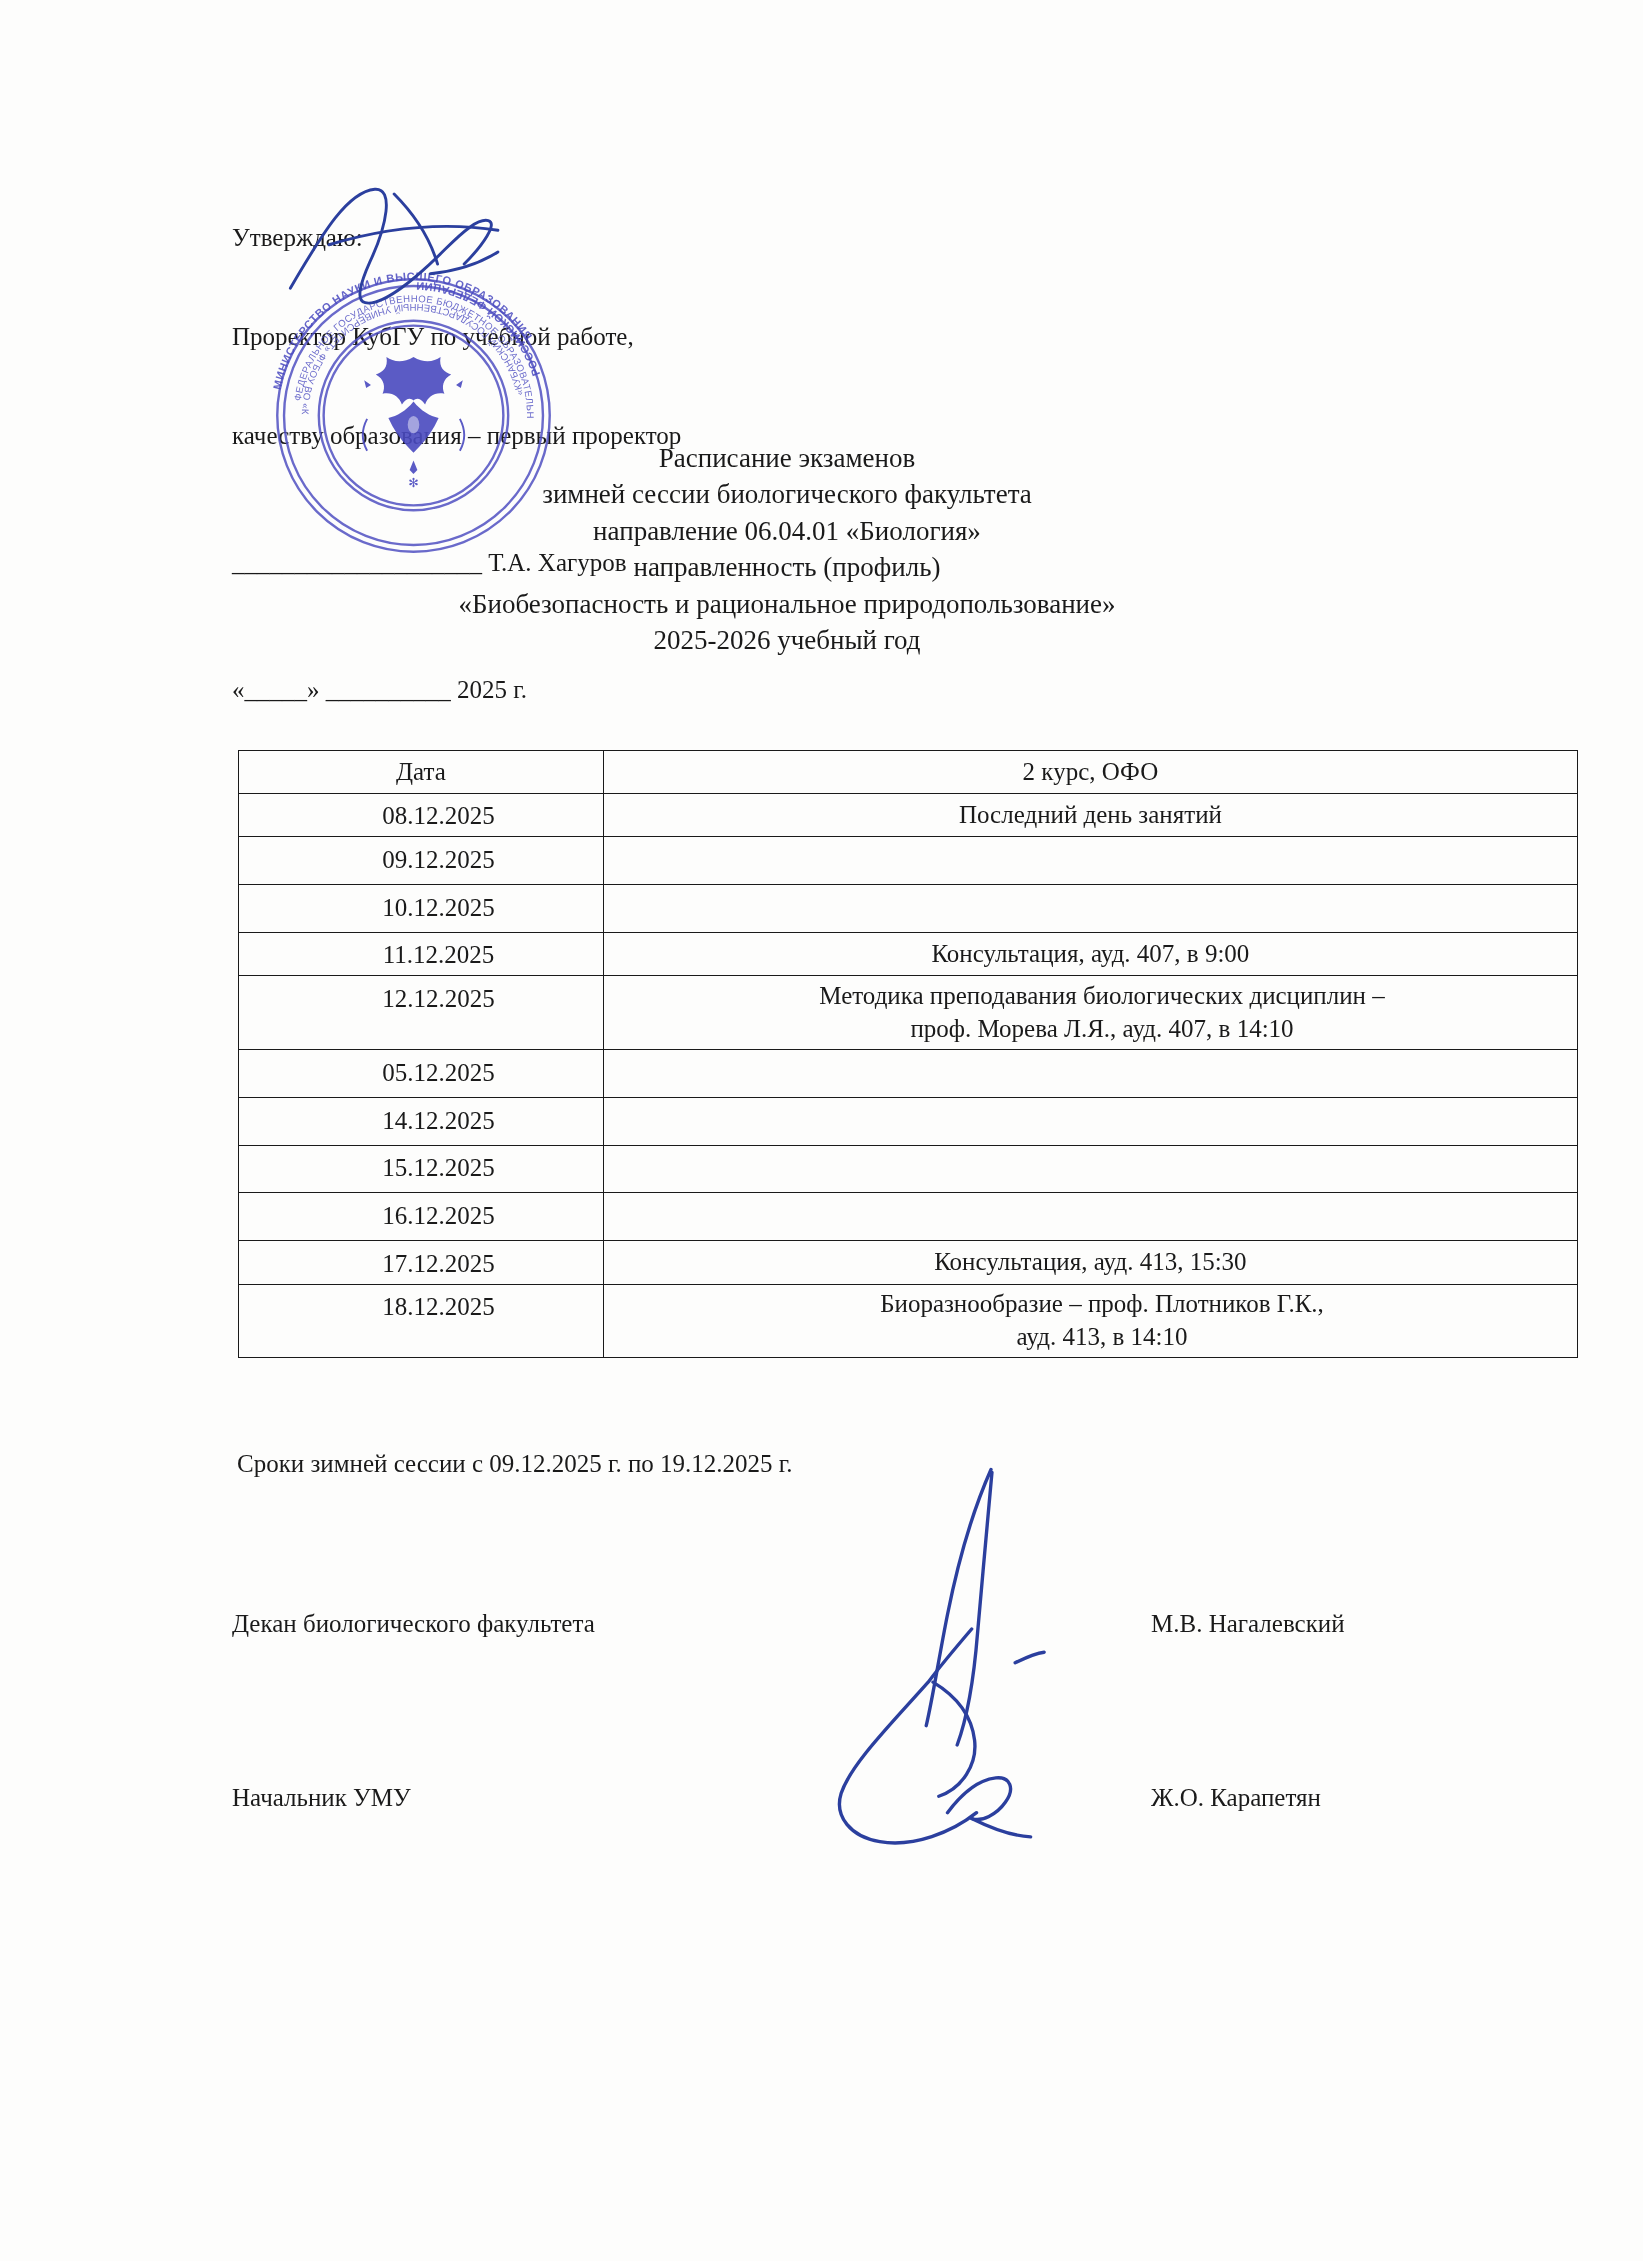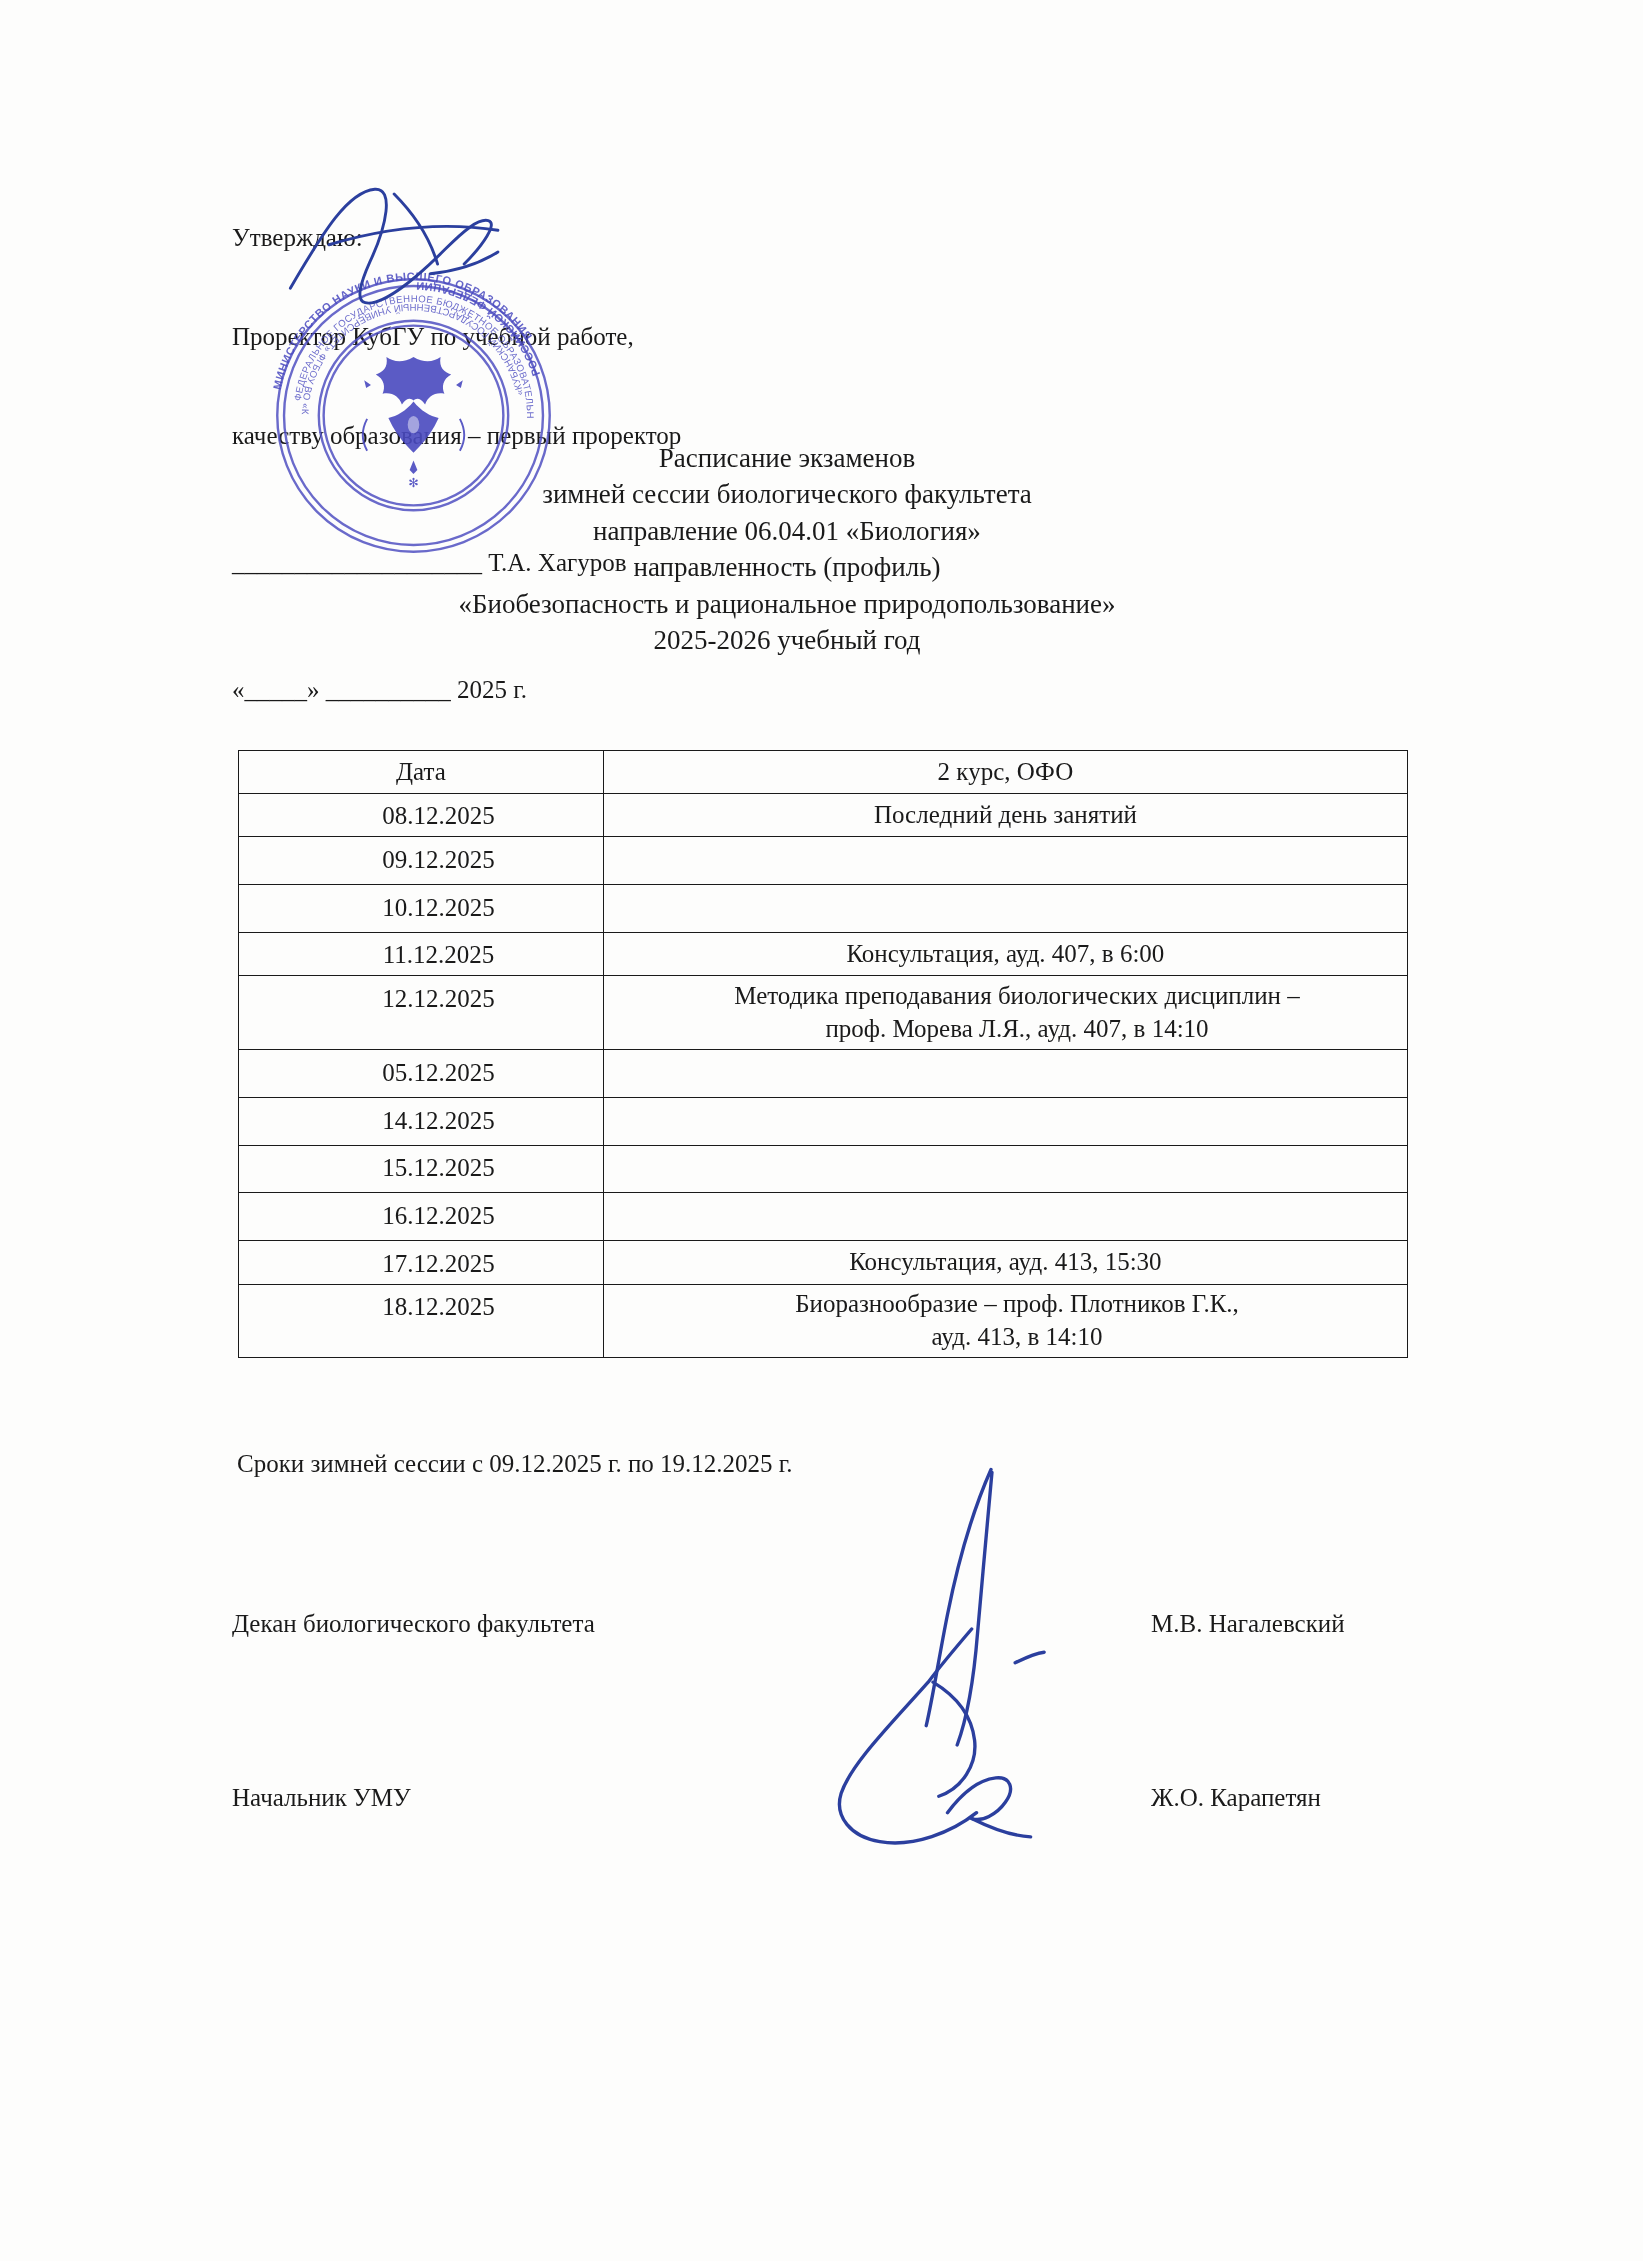--- a/index.html
+++ b/index.html
@@ -45,21 +45,21 @@
     font-size: 27px;
     line-height: 1.35;
   }
   .title-block div { margin: 0; }
 
   
   .sched-table {
     position: absolute;
     left: 238px;
     top: 750px;
-    width: 1170px;
+    width: 1340px;
     border-collapse: collapse;
     font-size: 25px;
   }
   .sched-table td {
     border: 1.5px solid #1a1a1a;
     text-align: center;
     vertical-align: middle;
     padding: 3.9px 4.8px;
     line-height: 1.28;
   }
@@ -209,21 +209,21 @@
       <tr class="row-empty">
         <td class="date-col">09.12.2025</td>
         <td></td>
       </tr>
       <tr class="row-empty">
         <td class="date-col">10.12.2025</td>
         <td></td>
       </tr>
       <tr>
         <td class="date-col">11.12.2025</td>
-        <td>Консультация, ауд. 407, в 6:00</td>
+        <td>Консультация, ауд. 407, в 9:00</td>
       </tr>
       <tr>
         <td class="date-col">12.12.2025</td>
         <td class="two-line">
           <div>Методика преподавания биологических дисциплин –</div>
           <div>проф. Морева Л.Я., ауд. 407, в 14:10</div>
         </td>
       </tr>
       <tr class="row-empty">
         <td class="date-col">05.12.2025</td>

